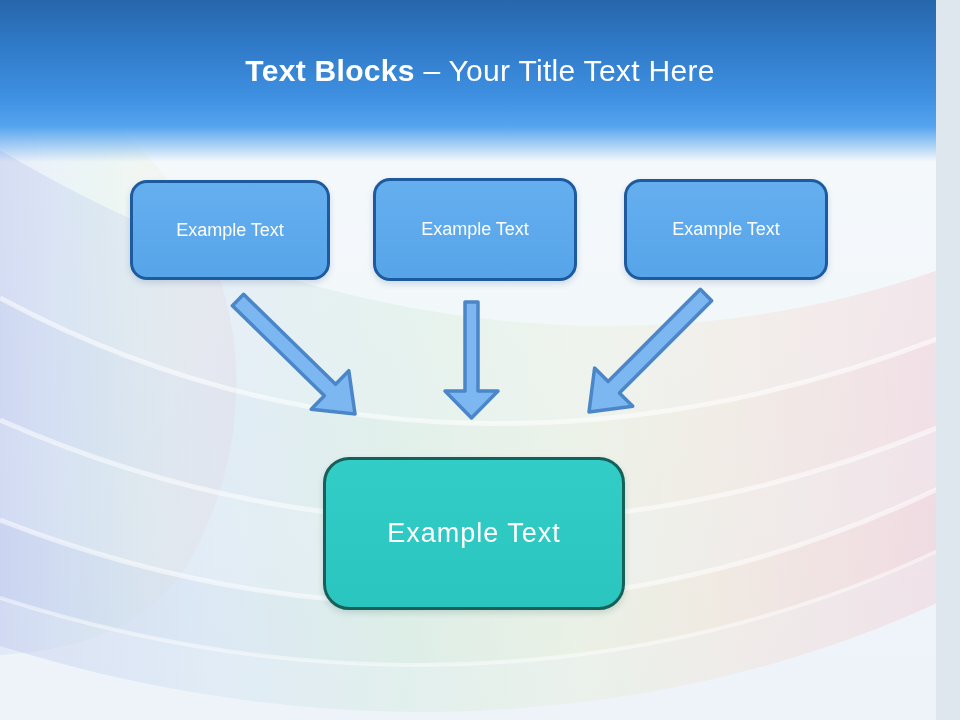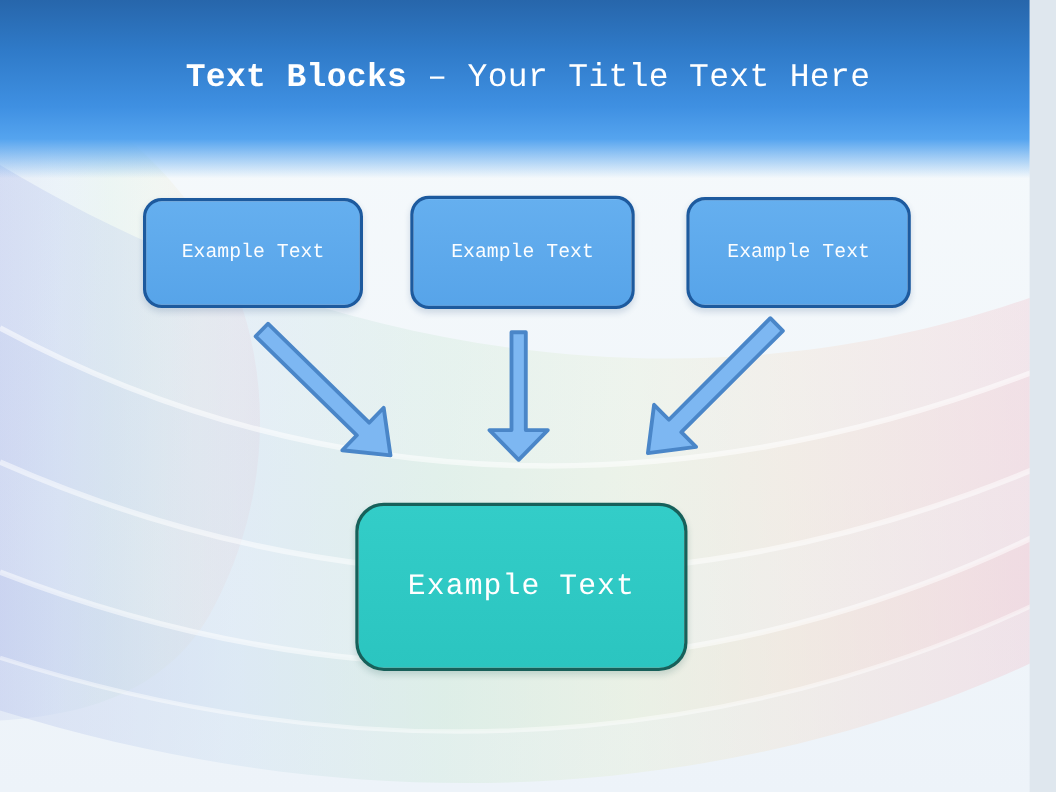--- a/index.html
+++ b/index.html
@@ -1,19 +1,19 @@
 <!DOCTYPE html>
 <html><head>
 <meta charset="utf-8">
 <style>
   html,body{margin:0;padding:0;background:#dfe7ee;}
   .slide{
     position:relative;width:936px;height:720px;overflow:hidden;
     background:linear-gradient(180deg,#f6fafc 0%,#f1f6fa 60%,#edf3f9 100%);
-    font-family:Liberation Mono, monospace;
+    font-family:Liberation Sans, sans-serif;
   }
   svg.bg,svg.arrows{position:absolute;left:0;top:0;width:960px;height:720px;}
   .header{
     position:absolute;left:0;top:0;width:960px;height:162px;
     background:linear-gradient(180deg,#2766ab 0%,#2f7ac8 28%,#3f90e2 60%,#55a4ef 78%,rgba(255,255,255,0) 100%);
   }
   .title{
     position:absolute;left:0;top:54px;width:960px;text-align:center;
     color:#ffffff;font-size:30px;letter-spacing:.3px;margin:0;font-weight:400;
   }

